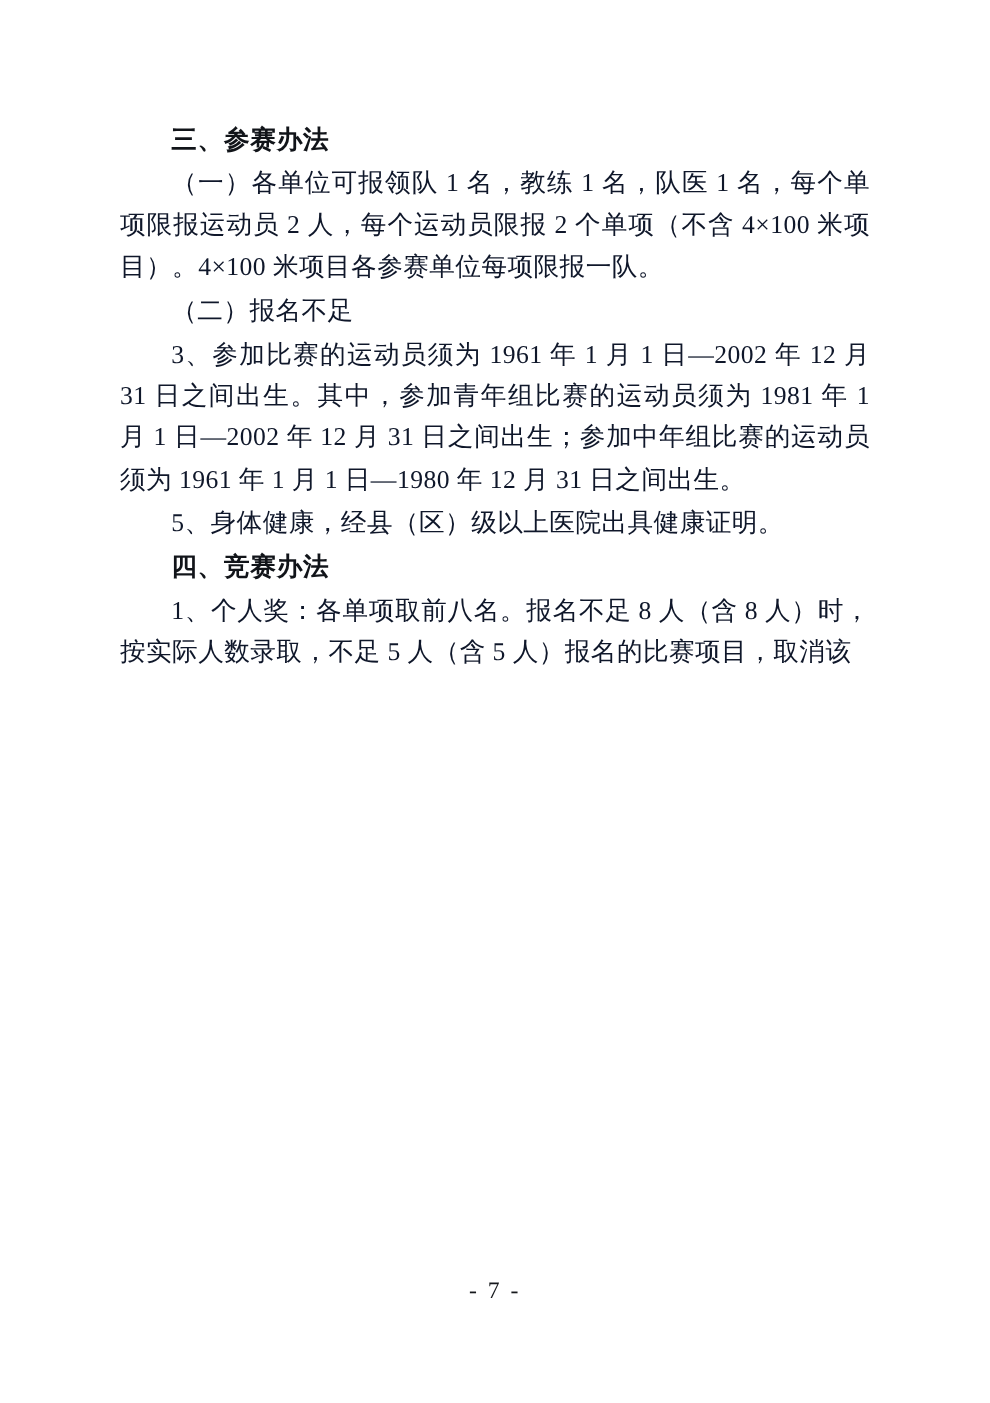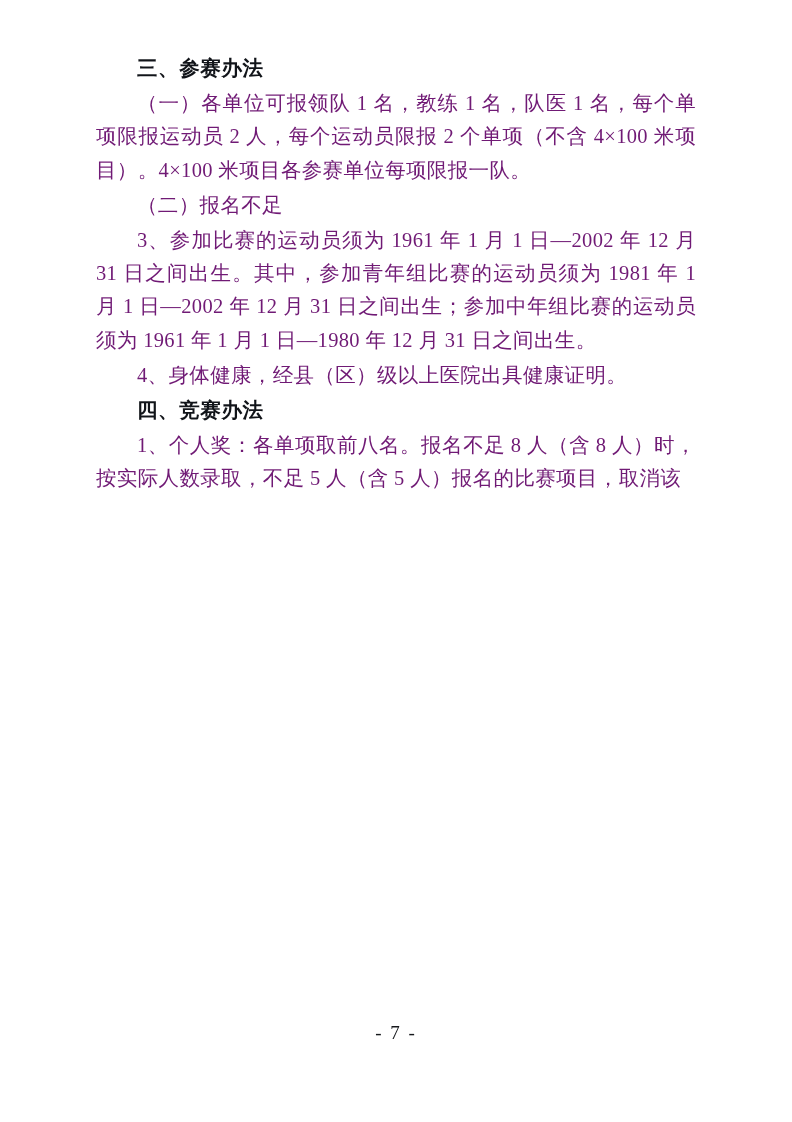--- a/index.html
+++ b/index.html
@@ -15,21 +15,21 @@
     position: relative;
     overflow: hidden;
   }
   .page {
     position: absolute;
     left: 0;
     top: 0;
     width: 792px;
     height: 1122px;
     box-sizing: border-box;
-    padding: 52px 96px 40px 96px;
+    padding: 96px 96px 40px 96px;
   }
   .doc-body {
     width: 600px;
     margin: 0 auto;
   }
   .heading {
     font-size: 20.5px;
     font-weight: bold;
     line-height: 1.62;
     text-indent: 2em;
@@ -38,21 +38,21 @@
     color: #111419;
   }
   .para {
     font-size: 20.5px;
     line-height: 1.62;
     text-indent: 2em;
     letter-spacing: 0.35px;
     margin: 0 0 2px 0;
     text-align: justify;
     text-justify: inter-ideograph;
-    color: #701a75;
+    color: #0f172a;
   }
   .page-number {
     position: absolute;
     left: 0;
     right: 0;
     bottom: 78px;
     text-align: center;
     font-size: 19px;
     letter-spacing: 2px;
     color: #16181c;
@@ -68,21 +68,21 @@
     <p class="heading">三、参赛办法</p>
 
     <p class="para">（一）各单位可报领队 1 名，教练 1 名，队医 1 名，每个单项限报运动员 2 人，每个运动员限报 2 个单项（不含 4×100 米项目）。4×100 米项目各参赛单位每项限报一队。</p>
 
     <p class="para">（二）报名不足</p>
 
 
 
     <p class="para">3、参加比赛的运动员须为 1961 年 1 月 1 日—2002 年 12 月 31 日之间出生。其中，参加青年组比赛的运动员须为 1981 年 1 月 1 日—2002 年 12 月 31 日之间出生；参加中年组比赛的运动员须为 1961 年 1 月 1 日—1980 年 12 月 31 日之间出生。</p>
 
-    <p class="para">4、身体健康，经县（区）级以上医院出具健康证明。</p>
+    <p class="para">5、身体健康，经县（区）级以上医院出具健康证明。</p>
 
 
     <p class="heading">四、竞赛办法</p>
 
 
 
 
     <p class="para">1、个人奖：各单项取前八名。报名不足 8 人（含 8 人）时，按实际人数录取，不足 5 人（含 5 人）报名的比赛项目，取消该</p>
 
   </div>

